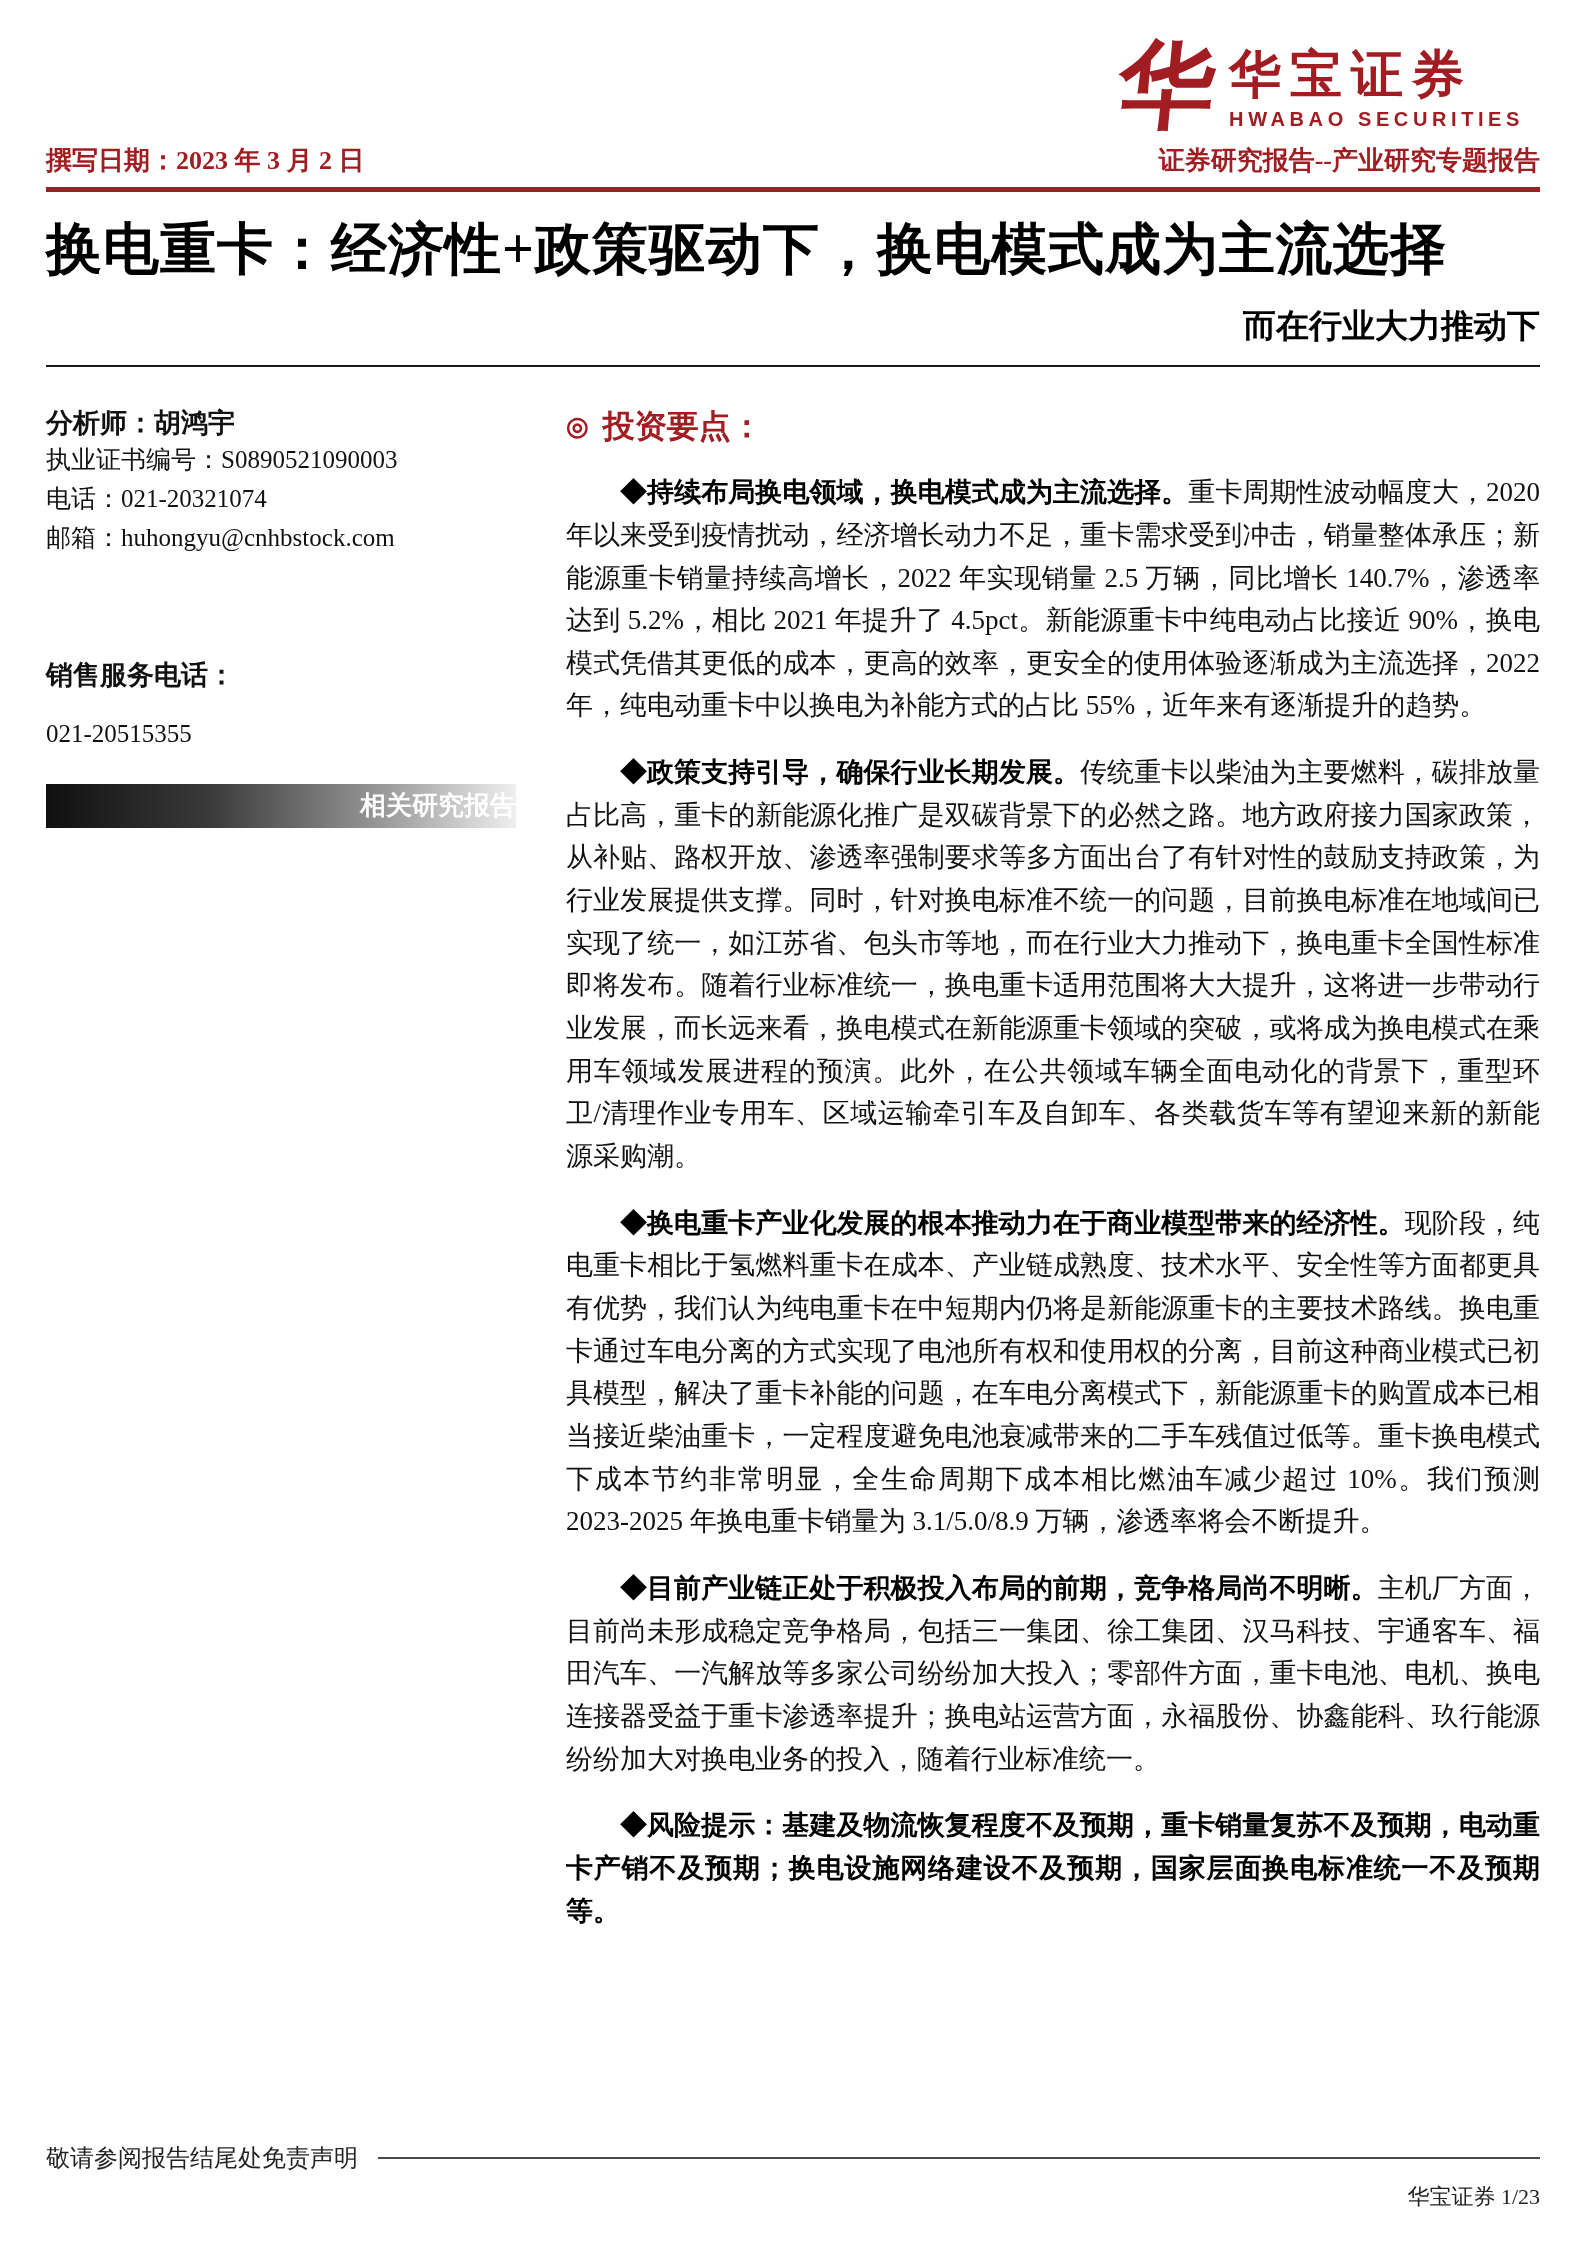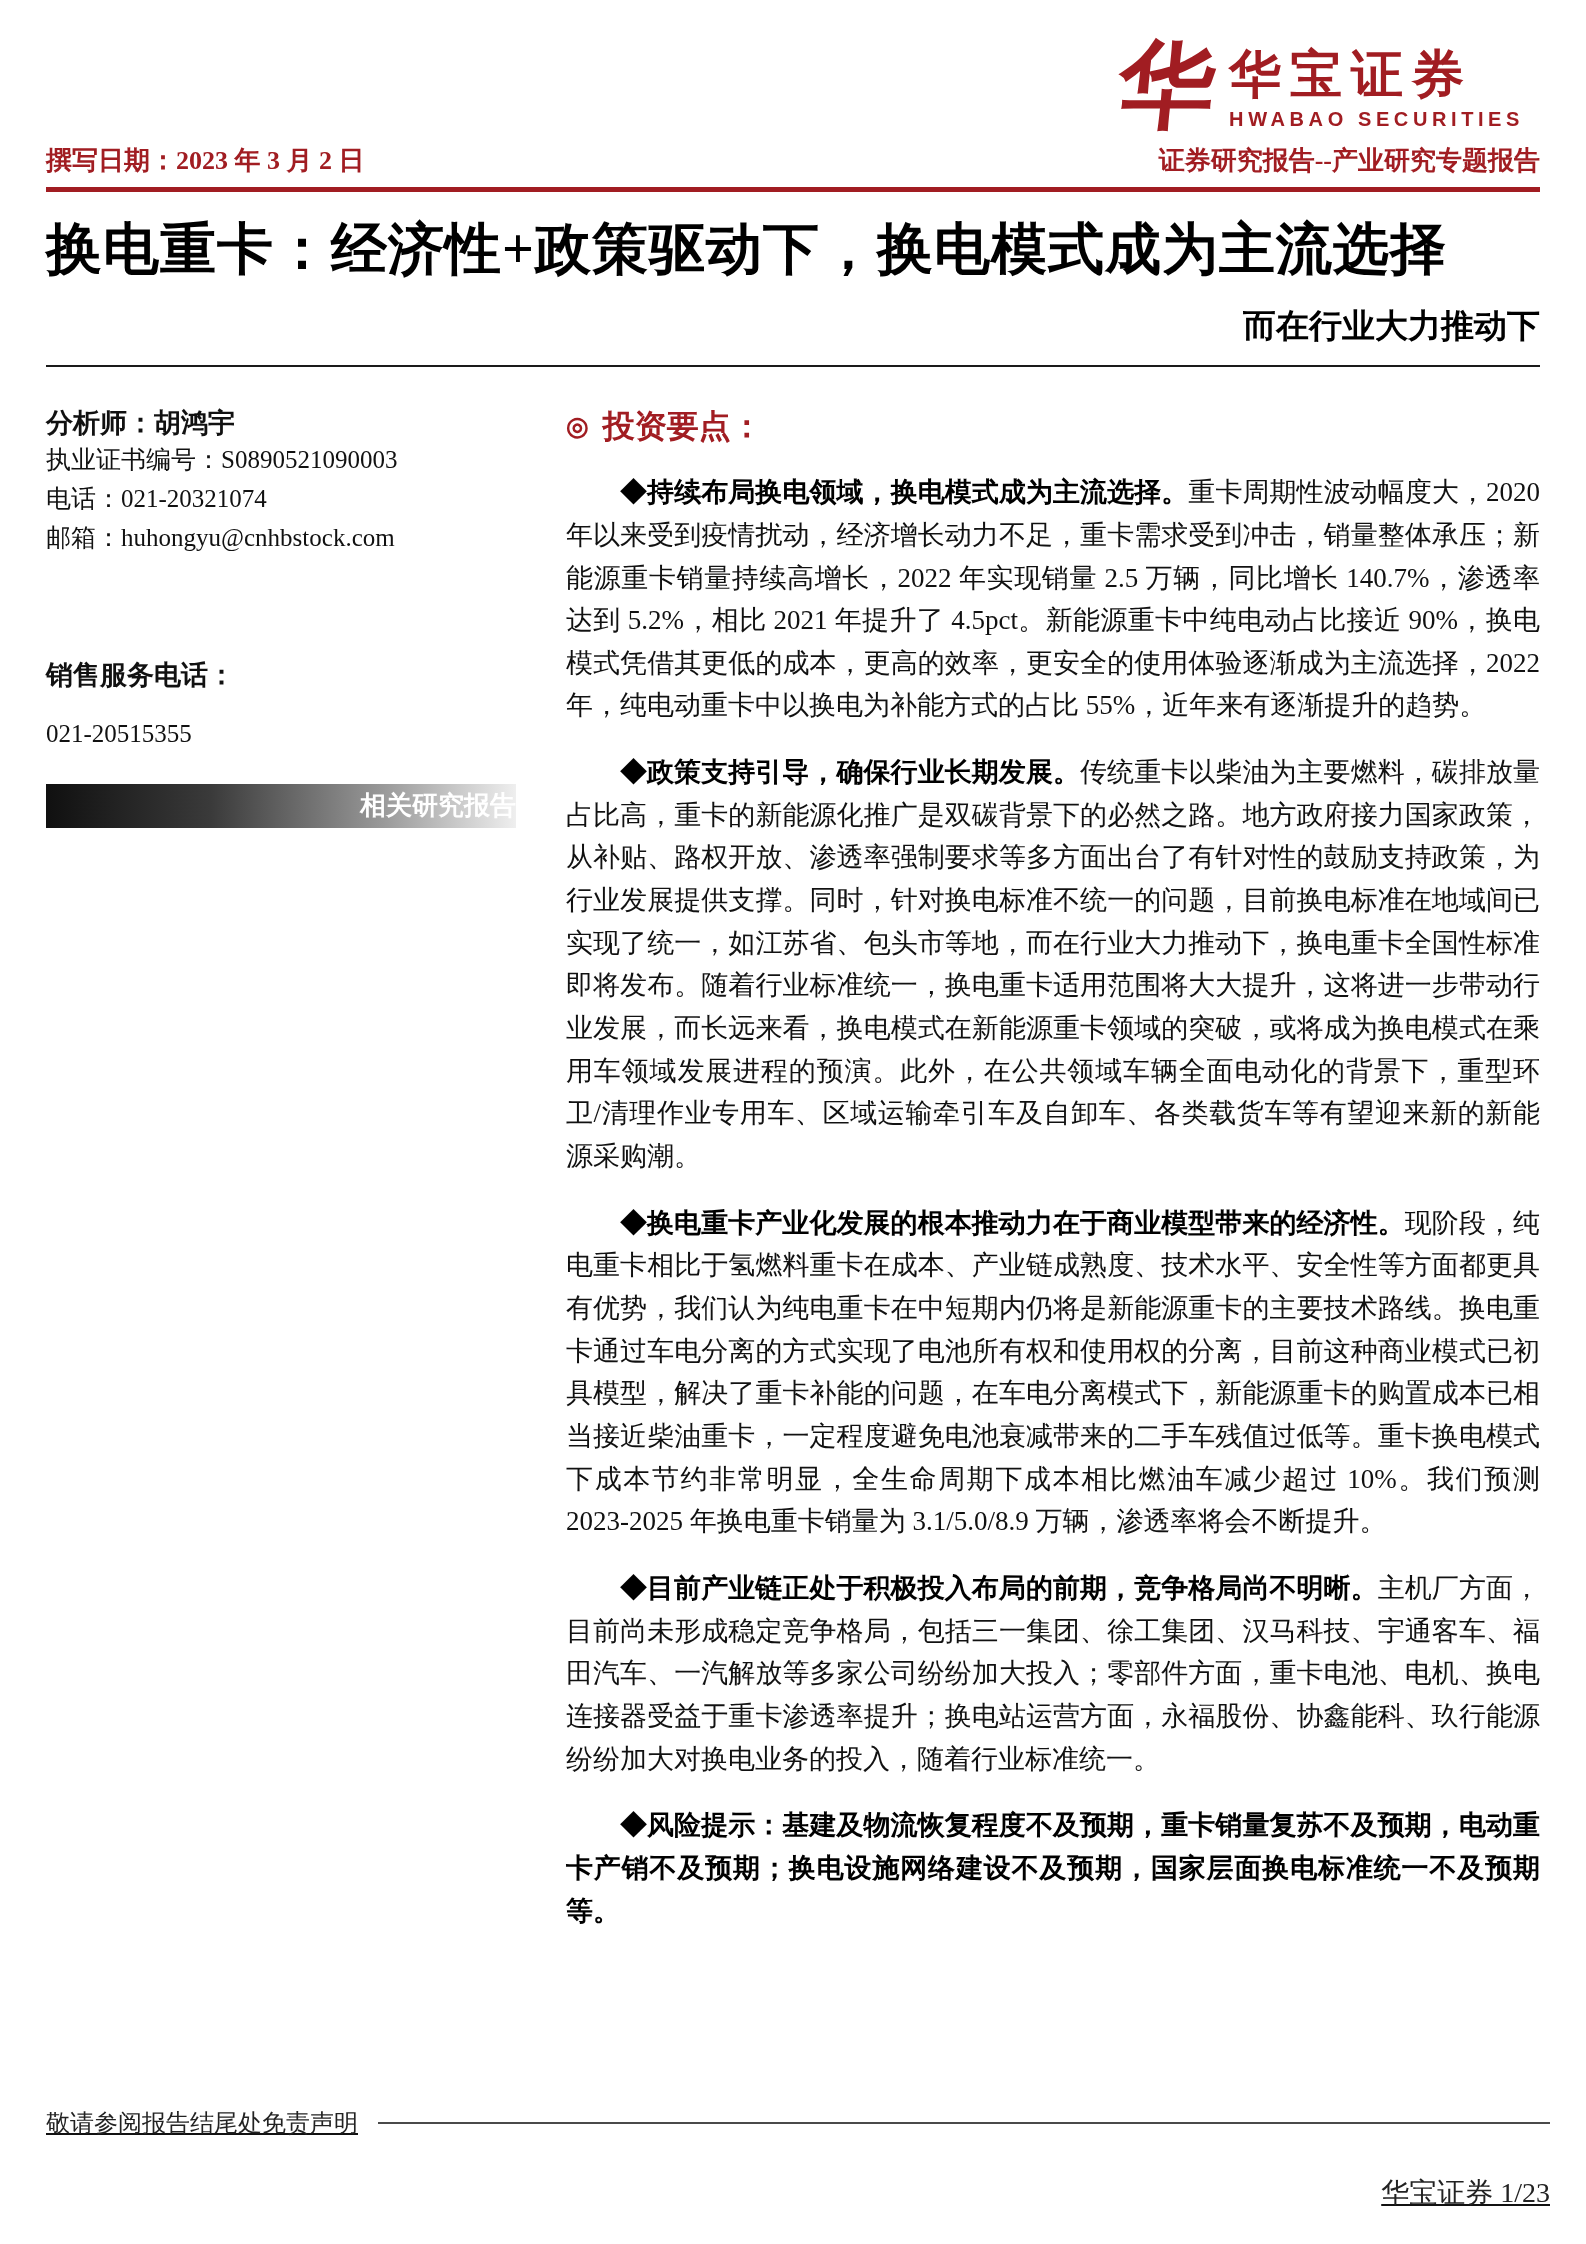--- a/index.html
+++ b/index.html
@@ -39,25 +39,25 @@
     color:#fff; font-size:26px; font-weight:bold;
     background:linear-gradient(90deg,#101010 0%,#3a3a3a 35%,#9a9a9a 72%,#efefef 100%);
     text-align:right;
   }
   
   .section-head { color:var(--accent); font-weight:bold; font-size:32px; display:flex; align-items:center; gap:14px; margin-bottom:22px; }
   .section-marker { font-size:26px; line-height:1; }
   .para { font-size:27px; line-height:1.58; text-align:justify; text-indent:2em; margin-bottom:24px; color:#111; }
   .para .lead { font-weight:bold; color:#000; }
   
-  .footer { position:absolute; left:46px; right:36px; bottom:32px;text-decoration:underline; }
+  .footer { position:absolute; left:46px; right:46px; bottom:32px; }
   .footer-row { display:flex; align-items:center; gap:20px; }
   .disclaimer { font-size:24px; white-space:nowrap; color:#222; }
   .footer-line { flex:1; height:0; border-top:2px solid #4a4a4a; }
-  .page-num { text-align:right; font-size:28px; margin-top:35px; color:#222; }
+  .page-num { text-align:right; font-size:22px; margin-top:8px; color:#222; }
 </style>
 </head>
 <body>
 
 <div class="page">
 
   <header class="logo-row">
     <div class="logo">
       <span class="logo-mark">华</span>
       <div class="logo-text">

